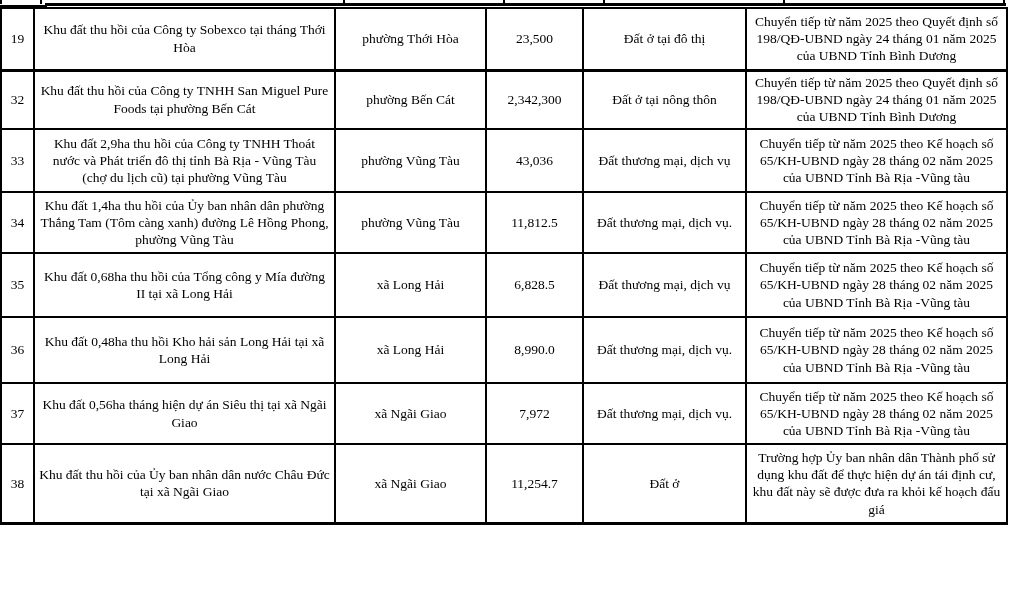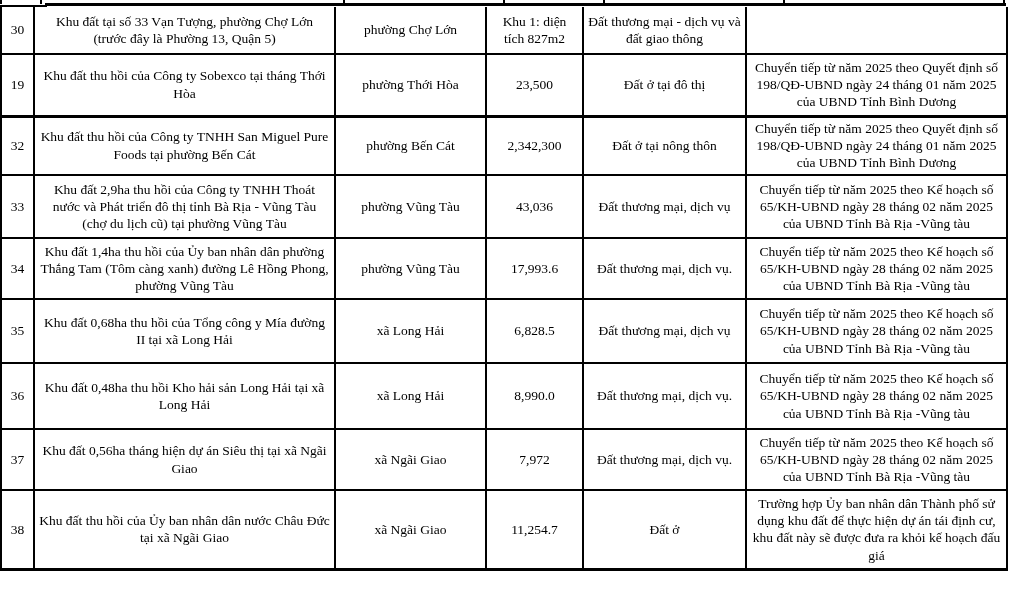--- a/index.html
+++ b/index.html
@@ -68,28 +68,20 @@
   <table class="land-table">
     <colgroup>
       <col style="width:33px">
         <col style="width:301px">
         <col style="width:151px">
       <col style="width:97px">
         <col style="width:163px">
         <col style="width:261px">
     </colgroup>
     <tbody>
-      <tr class="first-row h30">
-        <td class="c-no">30</td>
-        <td class="c-desc">Khu đất tại số 33 Vạn Tượng, phường Chợ Lớn (trước đây là Phường 13, Quận 5)</td>
-        <td class="c-ward">phường Chợ Lớn</td>
-        <td class="c-area">Khu 1: diện tích 827m2</td>
-        <td class="c-type">Đất thương mại - dịch vụ và đất giao thông</td>
-        <td class="c-note"></td>
-      </tr>
       <tr class="h31">
         <td class="c-no">19</td>
         <td class="c-desc">Khu đất thu hồi của Công ty Sobexco tại tháng Thới Hòa</td>
         <td class="c-ward">phường Thới Hòa</td>
         <td class="c-area">23,500</td>
         <td class="c-type">Đất ở tại đô thị</td>
         <td class="c-note">Chuyển tiếp từ năm 2025 theo Quyết định số 198/QĐ-UBND ngày 24 tháng 01 năm 2025 của UBND Tỉnh Bình Dương</td>
       </tr>
       <tr class="thick-top h32">
         <td class="c-no">32</td>
@@ -104,21 +96,21 @@
         <td class="c-desc">Khu đất 2,9ha thu hồi của Công ty TNHH Thoát nước và Phát triển đô thị tỉnh Bà Rịa - Vũng Tàu (chợ du lịch cũ) tại phường Vũng Tàu</td>
         <td class="c-ward">phường Vũng Tàu</td>
         <td class="c-area">43,036</td>
         <td class="c-type">Đất thương mại, dịch vụ</td>
         <td class="c-note">Chuyển tiếp từ năm 2025 theo Kế hoạch số 65/KH-UBND ngày 28 tháng 02 năm 2025 của UBND Tỉnh Bà Rịa -Vũng tàu</td>
       </tr>
       <tr class="h34">
         <td class="c-no">34</td>
         <td class="c-desc">Khu đất 1,4ha thu hồi của Ủy ban nhân dân phường Thắng Tam (Tôm càng xanh) đường Lê Hồng Phong, phường Vũng Tàu</td>
         <td class="c-ward">phường Vũng Tàu</td>
-        <td class="c-area">17,993.6</td>
+        <td class="c-area">11,812.5</td>
         <td class="c-type">Đất thương mại, dịch vụ.</td>
         <td class="c-note">Chuyển tiếp từ năm 2025 theo Kế hoạch số 65/KH-UBND ngày 28 tháng 02 năm 2025 của UBND Tỉnh Bà Rịa -Vũng tàu</td>
       </tr>
       <tr class="h35">
         <td class="c-no">35</td>
         <td class="c-desc">Khu đất 0,68ha thu hồi của Tổng công y Mía đường II tại xã Long Hải</td>
         <td class="c-ward">xã Long Hải</td>
         <td class="c-area">6,828.5</td>
         <td class="c-type">Đất thương mại, dịch vụ</td>
         <td class="c-note">Chuyển tiếp từ năm 2025 theo Kế hoạch số 65/KH-UBND ngày 28 tháng 02 năm 2025 của UBND Tỉnh Bà Rịa -Vũng tàu</td>

